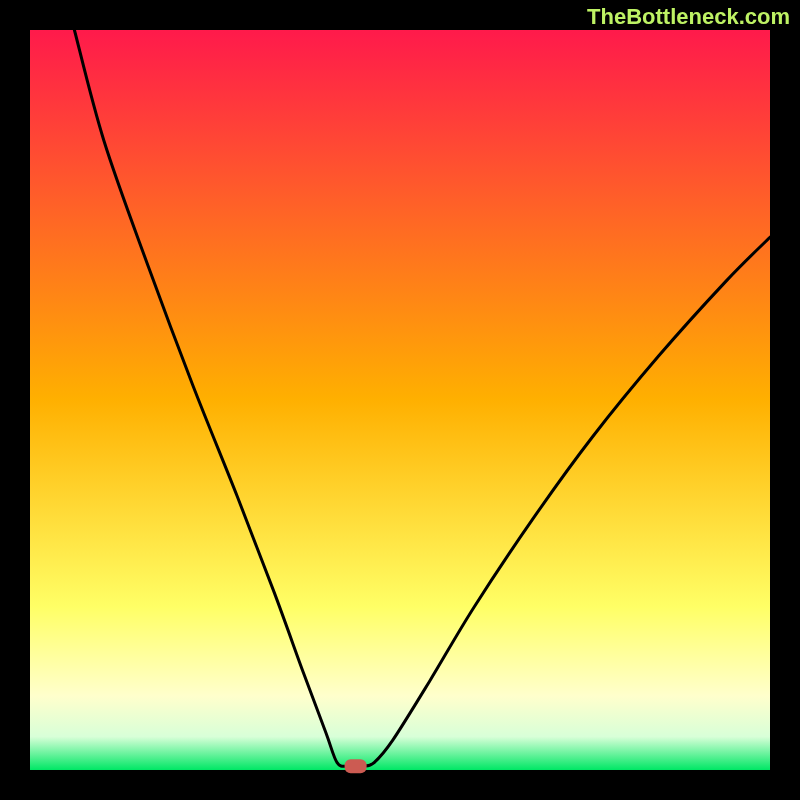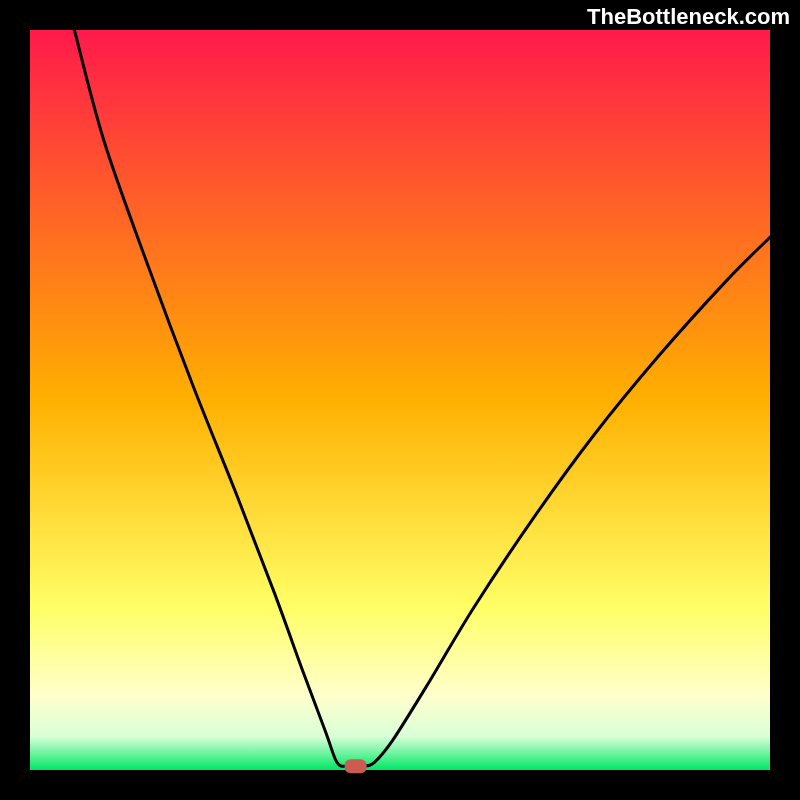--- a/index.html
+++ b/index.html
@@ -14,21 +14,21 @@
   .frame {
     position: relative;
     width: 800px;
     height: 800px;
     background: #000;
   }
   .watermark {
     position: absolute;
     top: 4px;
     right: 10px;
-    color: #ffffff;
+    color: #bef264;
     font-size: 22px;
     font-weight: bold;
     z-index: 10;
     user-select: none;
   }
   svg {
     display: block;
   }
 </style>
 </head>

